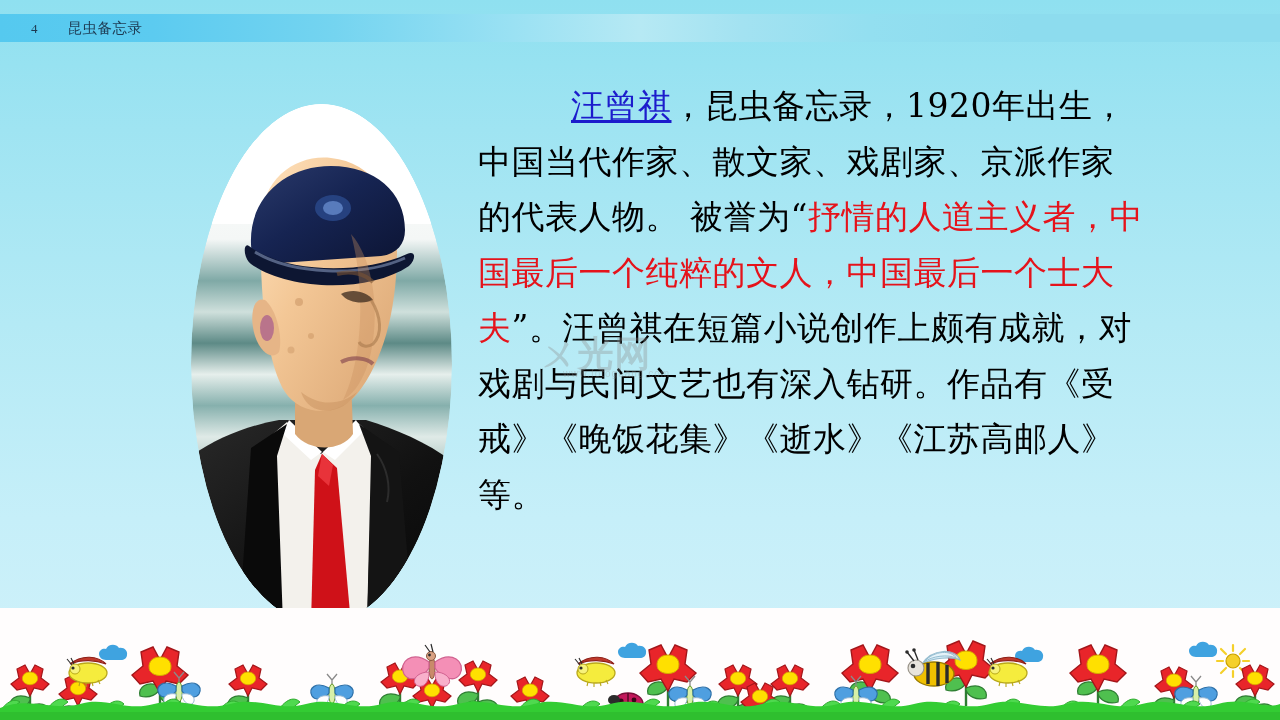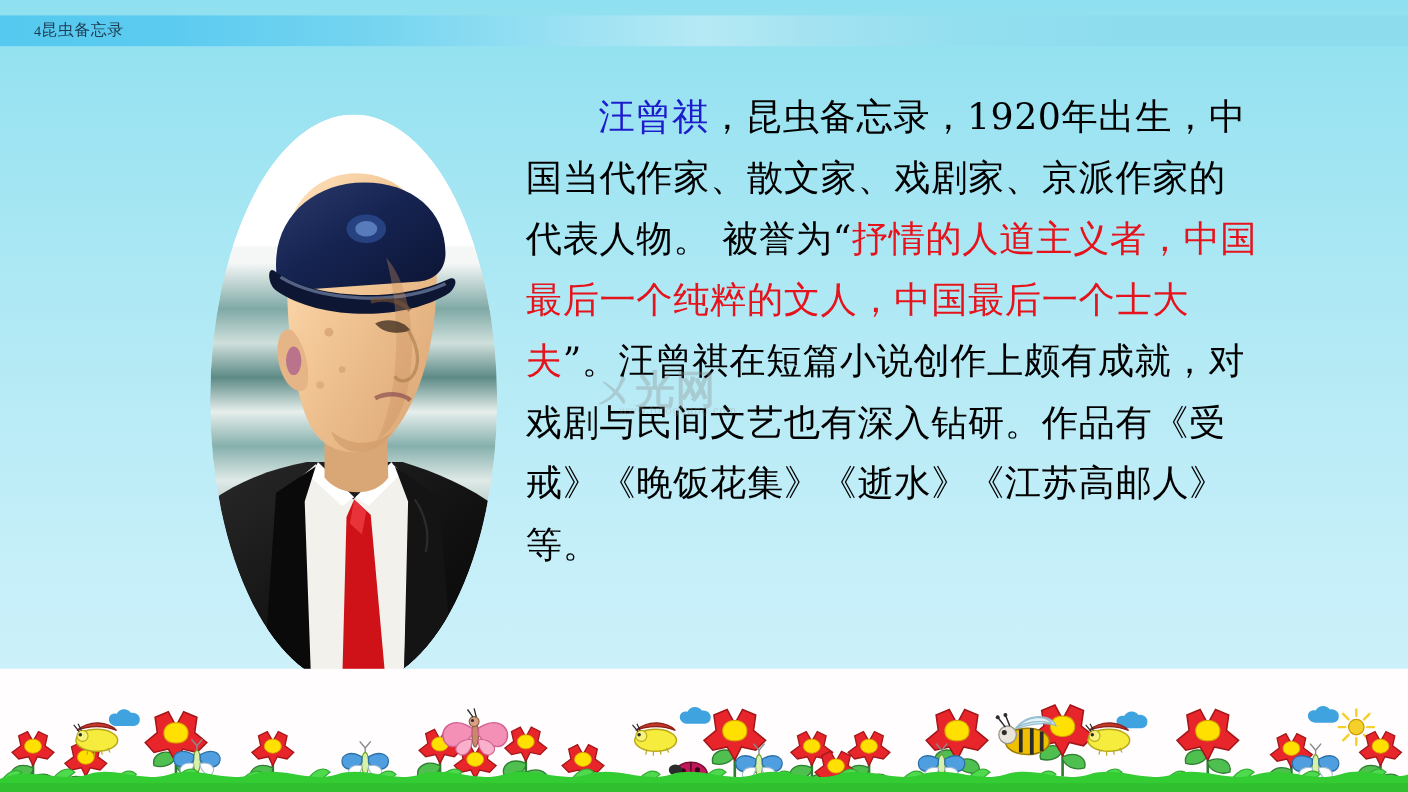--- a/index.html
+++ b/index.html
@@ -31,21 +31,21 @@
   .header-inner{
     position:absolute;left:0;top:14px;width:1280px;height:28px;
     display:flex;align-items:center;
   }
   .hdr-num{
     margin-left:31px;font-size:13px;color:#1d3a52;
     font-family:"Liberation Serif","DejaVu Serif",serif;
     line-height:1;
   }
   .hdr-title{
-    font-size:14.5px;color:#1d3a52;letter-spacing:.5px;
+    margin-left:30px;font-size:14.5px;color:#1d3a52;letter-spacing:.5px;
     font-family:"DejaVu Serif","Liberation Serif",serif;
     line-height:1;
   }
 
   
   .portrait{
     position:absolute;left:191px;top:104px;width:261px;height:520px;
     border-radius:50% / 50%;
     overflow:hidden;
   }
@@ -57,21 +57,23 @@
     font-family:"DejaVu Serif","Liberation Serif",serif;
     font-size:33px;
     line-height:55.5px;
     color:#000;
     letter-spacing:0.5px;
     text-align:left;
   }
   .bio .indent{display:inline-block;width:66px;}
   .name-link{
     color:#1c1ccc;
+    text-decoration:underline;
     text-underline-offset:3px;
+    margin-left:27px;
   }
   .quote-red{color:#e5131b;}
   .blk{color:#000;}
 
   
   .watermark{
     position:absolute;left:540px;top:330px;width:230px;height:72px;
     opacity:.34;pointer-events:none;
   }
   .watermark .wm-logo{

